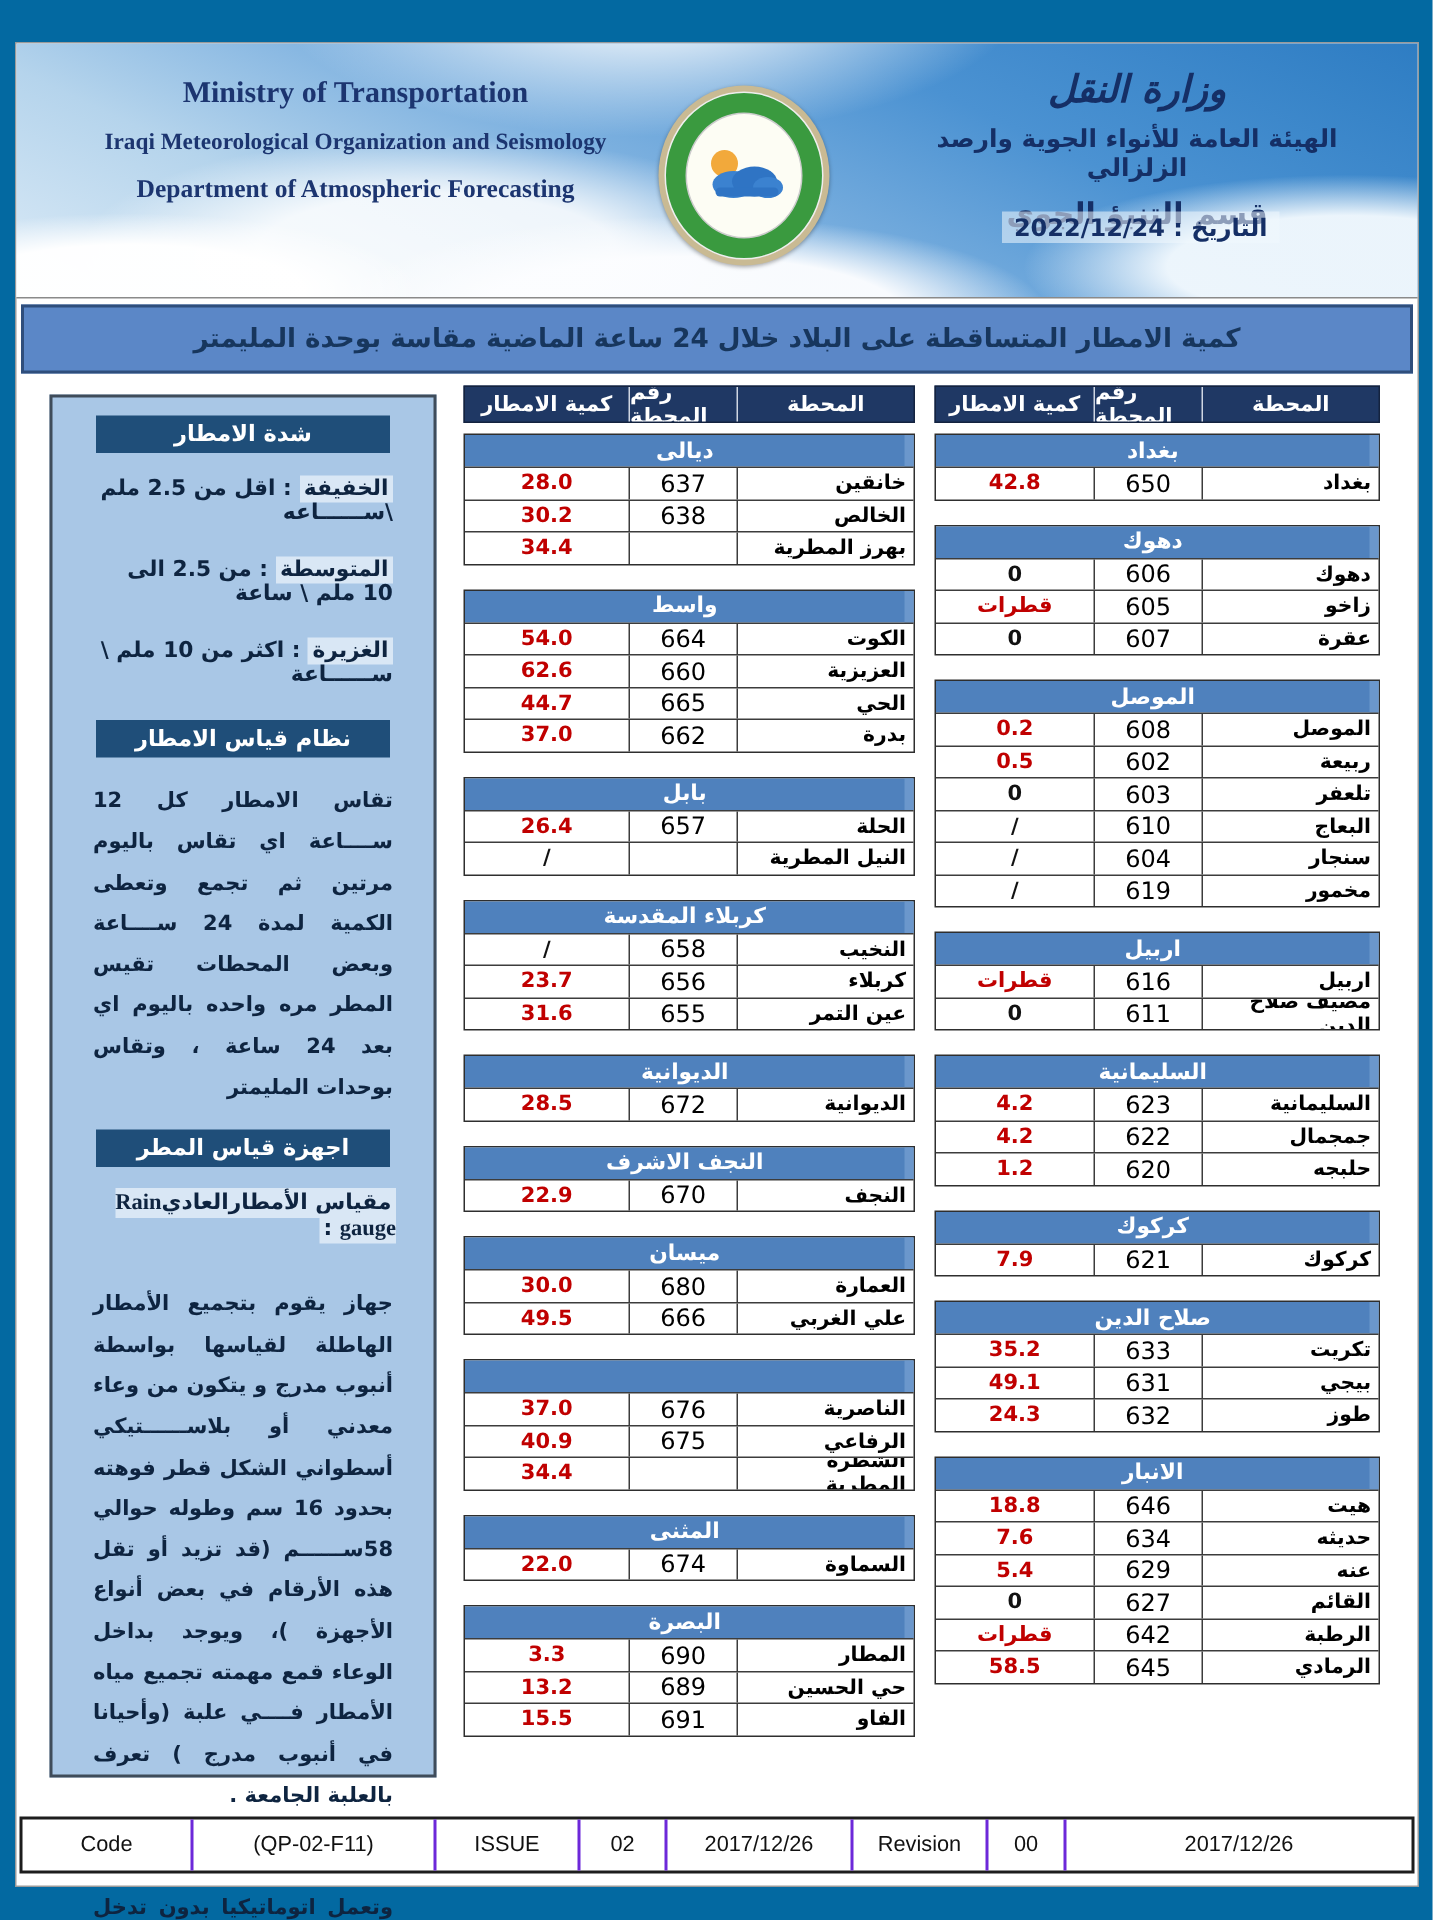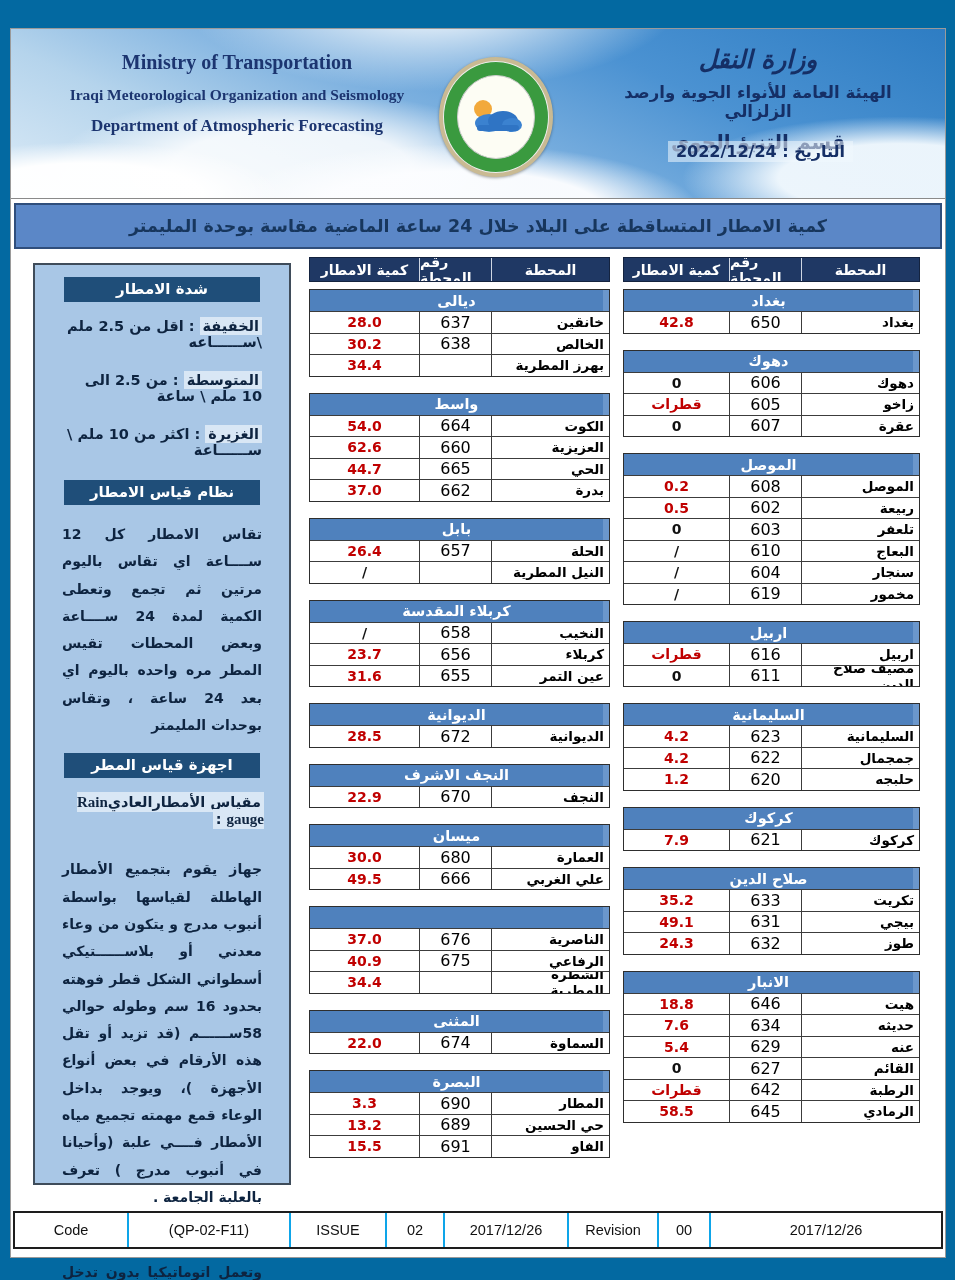--- a/index.html
+++ b/index.html
@@ -73,21 +73,21 @@
   .cval { flex:1; font-weight:bold; font-size:14px; }
   .red { color:#c00000; }
   .dark { color:#111; }
   .colhdr { height:25px; background:#1f3864; border:1.6px solid #14233f; margin-bottom:7px; }
   .colhdr .cell { color:#fff; font-weight:bold; font-size:14px; }
   .colhdr .cname, .colhdr .cnum { border-left:1.5px solid #cfd6e2; justify-content:center; padding:0; }
 
   
   .footer { position:absolute; left:2px; right:2px; bottom:8px; height:38px; display:flex;
     border:2px solid #1d1d1d; background:#fff; }
-  .fcell { border-left:2px solid #0ea5e9; display:flex; align-items:center; justify-content:center;
+  .fcell { border-left:2px solid #6d28d9; display:flex; align-items:center; justify-content:center;
     font-size:14.5px; color:#111; font-family:"Liberation Sans", sans-serif; }
   .fcell:first-child { border-left:none; }
   .fc0{width:112px;} .fc1{width:162px;} .fc2{width:96px;} .fc3{width:58px;}
   .fc4{width:124px;} .fc5{width:90px;text-align:center;} .fc6{width:52px;} .fc7{flex:1;}
 </style>
 </head>
 <body>
 
 <div class="page">
   <div class="doc">

